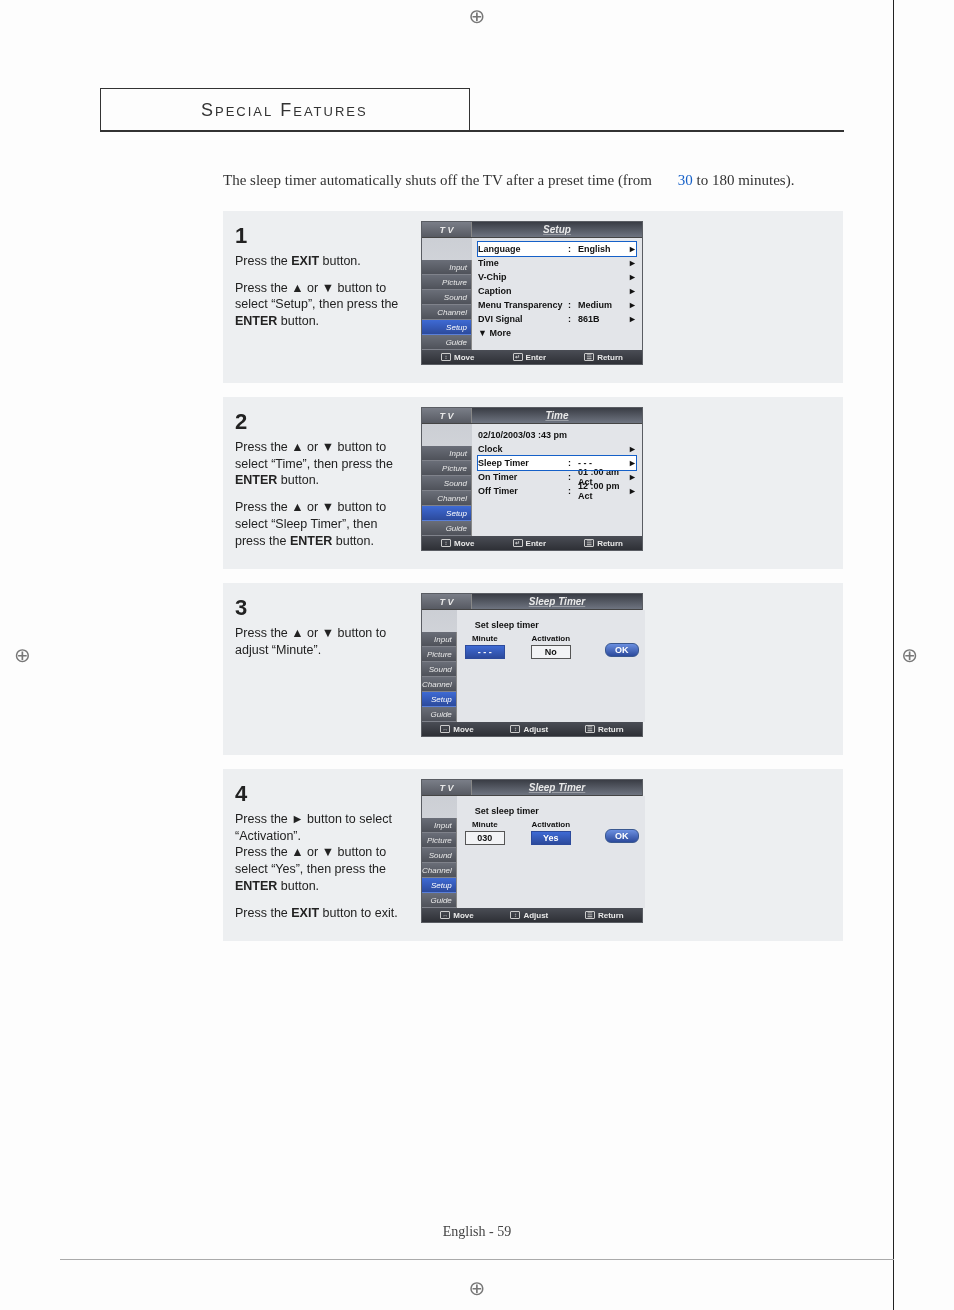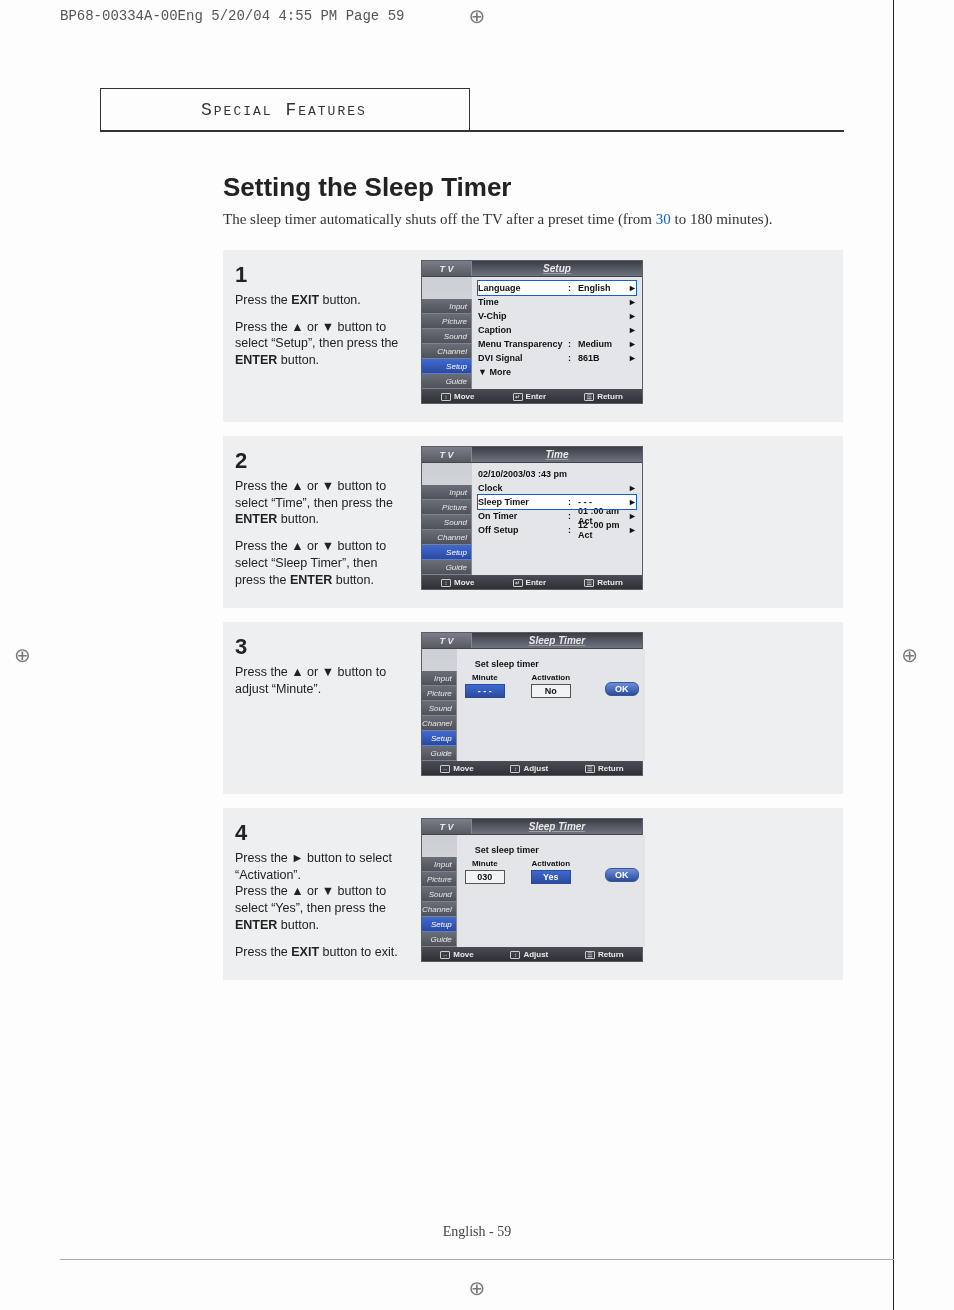--- a/index.html
+++ b/index.html
@@ -43,21 +43,21 @@
     height: 1px; background: #aaa;
   }
   .section-tab {
     position: absolute;
     top: 88px; left: 100px;
     width: 370px; height: 42px;
     border: 1px solid #333;
     border-bottom: none;
     padding-left: 100px;
     line-height: 42px;
-    font-family: Liberation Mono, monospace;
+    font-family: Liberation Sans, sans-serif;
     font-size: 18px;
     letter-spacing: 2px;
     font-variant: small-caps;
     color: #333;
   }
   .section-rule {
     position: absolute;
     top: 130px; left: 100px; right: 110px;
     height: 0;
     border-top: 2px solid #333;
@@ -71,21 +71,21 @@
     font-size: 26px;
     font-weight: 800;
     color: #222;
   }
   .intro {
     margin: 0 0 22px 0;
     font-family: Georgia, serif;
     font-size: 15px;
     color: #333;
   }
-  .intro .hl { color: #1560c8; }
+  .intro .hl { color: #1560c8; margin-left: 22px; }
   .step-block {
     background: #edeff1;
     padding: 10px 12px 18px 12px;
     margin-bottom: 14px;
     display: flex;
     gap: 18px;
   }
   .step-text {
     width: 168px;
     font-size: 12.5px;
@@ -173,21 +173,21 @@
   .screen-footer {
     display: flex;
     justify-content: space-around;
     align-items: center;
     height: 14px;
     background: linear-gradient(#4a4d55, #2e3036);
     color: #e9e9e9;
     font-size: 8px;
     font-weight: 700;
   }
-  .sf-item { display: flex; gap: 3px; align-items: flex-end; }
+  .sf-item { display: flex; gap: 3px; align-items: flex-start; }
   .sf-item .ico {
     display:inline-block; width:10px; height:8px;
     border:1px solid #ccc; border-radius:1px;
     font-size:6px; text-align:center; line-height:6px; color:#ccc;
   }
   
   .setbox { text-align:center; padding-top:6px; }
   .setbox .cap { font-size:9px; font-weight:700; text-align:left; padding-left:12px; margin-bottom:4px;}
   .setbox .cols { display:flex; justify-content:center; gap:22px; font-size:8px; font-weight:700; }
   .setbox .col { width:44px; }
@@ -219,34 +219,32 @@
     font-family: Georgia, serif;
     font-size: 14px;
     color: #444;
   }
 </style>
 </head>
 <body>
 
 <div class="page">
 
-  <div class="slug">BP68-00334A-00Eng  5/20/04  4:55 PM  Page 59</div>
 
   <span class="crop-mark crop-t">⊕</span>
   <span class="crop-mark crop-l">⊕</span>
   <span class="crop-mark crop-r">⊕</span>
   <span class="crop-mark crop-b">⊕</span>
   <div class="edge-right"></div>
   <div class="edge-bottom"></div>
 
   <div class="section-tab">Special Features</div>
   <div class="section-rule"></div>
 
   <div class="content">
-    <h1>Setting the Sleep Timer</h1>
     <p class="intro">
       <span>The sleep timer automatically shuts off the TV after a preset time (from </span><span class="hl">30</span><span> to 180 minutes).</span>
     </p>
 
     <div id="steps">
         <div class="step-block">
           <div class="step-text">
     <div class="step-num">1</div>
             <div class="">Press the <b>EXIT</b> button.</div>
             <div class="para">Press the ▲ or ▼ button to select “Setup”, then press the <b>ENTER</b> button.</div>
@@ -353,21 +351,21 @@
                   <span class="value">- - -</span>
                   <span class="arrow">►</span>
                 </div>
                 <div class="row">
                   <span class="label">On Timer</span>
                   <span class="colon">:</span>
                   <span class="value">01 :00  am Act</span>
                   <span class="arrow">►</span>
                 </div>
                 <div class="row">
-                  <span class="label">Off Setup</span>
+                  <span class="label">Off Timer</span>
                   <span class="colon">:</span>
                   <span class="value">12 :00  pm Act</span>
                   <span class="arrow">►</span>
                 </div>
               </div>
     </div>
     <div class="screen-footer">
               <span class="sf-item"><span class="ico">↕</span>Move</span>
               <span class="sf-item"><span class="ico">↵</span>Enter</span>
               <span class="sf-item"><span class="ico">☰</span>Return</span>

